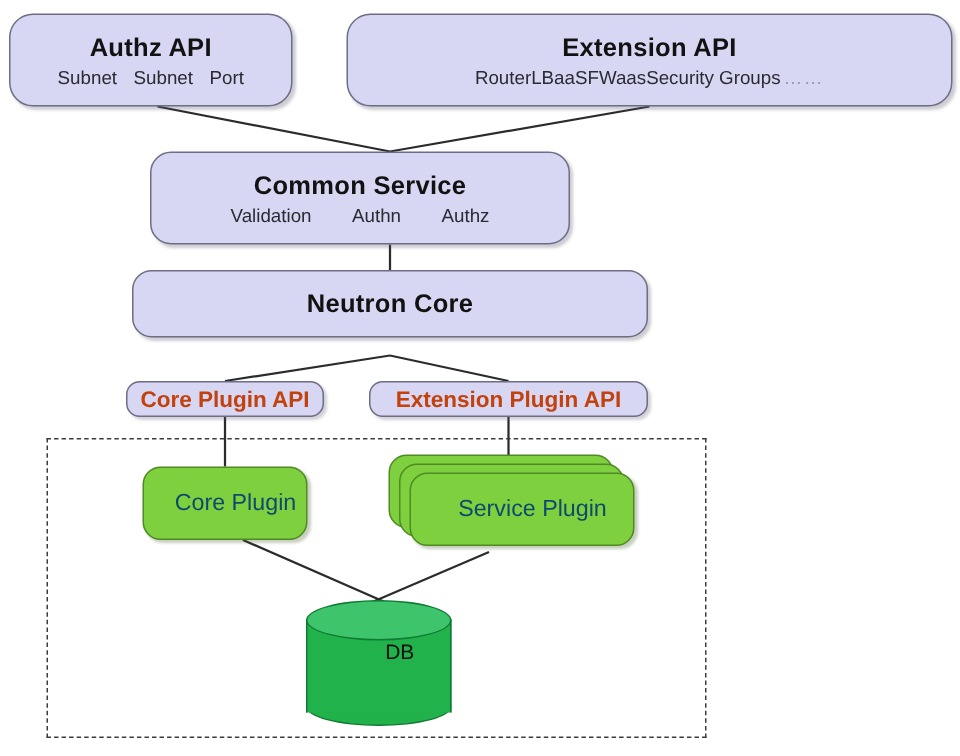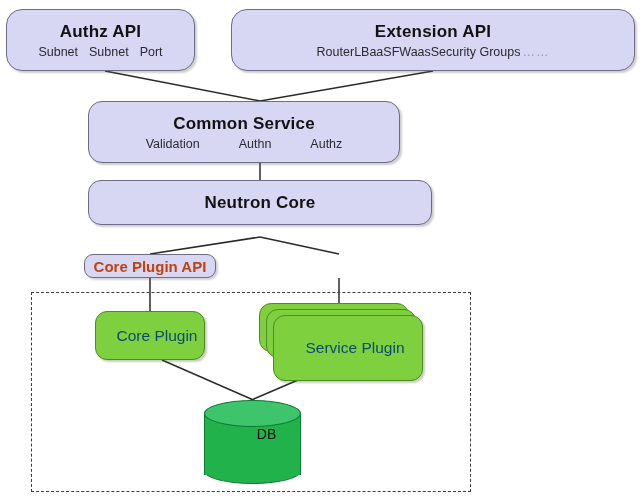--- a/index.html
+++ b/index.html
@@ -51,23 +51,23 @@
 
   #core-api        { left: 6px;   top: 9px;   width: 189px; height: 62px; border-radius: 16px; }
   #core-api .title { font-size: 17px; margin-bottom: 3px; }
   #core-api .subrow{ font-size: 12.5px; gap: 11px; }
 
   #ext-api         { left: 231px; top: 9px;   width: 404px; height: 62px; border-radius: 16px; }
   #ext-api .title  { font-size: 17px; margin-bottom: 3px; }
   #ext-api .subrow { font-size: 12.5px; }
   #ext-api .dots   { color: #9a9aa8; letter-spacing: 1px; margin-left: 2px; }
 
-  #common-service        { left: 88px; top: 101px; width: 312px; height: 62px; border-radius: 14px; }
+  #common-service        { left: 100px; top: 101px; width: 280px; height: 62px; border-radius: 14px; }
   #common-service .title { font-size: 17px; margin-bottom: 3px; }
-  #common-service .subrow{ font-size: 12.5px; gap: 39px; }
+  #common-service .subrow{ font-size: 12.5px; gap: 27px; }
 
   #neutron-core        { left: 88px; top: 180px; width: 344px; height: 45px; border-radius: 13px; }
   #neutron-core .title { font-size: 17px; }
 
   .papi {
     position: absolute;
     background: #d7d6f3;
     border: 1.4px solid #6d6d86;
     border-radius: 9px;
     box-sizing: border-box;
@@ -112,21 +112,21 @@
   #core-plugin { left: 95px; top: 311px; width: 110px; height: 49px; }
 
   #service-plugin-stack {
     position: absolute;
     left: 259px; top: 303px;
     width: 164px; height: 65px;
   }
   #service-plugin-stack .gbox { box-shadow: none; }
   .stack-l3 { left: 0px;  top: 0px;  width: 150px; height: 49px; }
   .stack-l2 { left: 7px;  top: 6px;  width: 150px; height: 49px; }
-  .stack-l1 { left: 14px; top: 12px; width: 150px; height: 66px;
+  .stack-l1 { left: 14px; top: 12px; width: 150px; height: 49px;
               box-shadow: 2px 2px 2px rgba(70,95,45,0.30) !important; }
 
   
   #db-cylinder {
     position: absolute;
     left: 204px; top: 400px;
     width: 97px; height: 84px;
   }
   #db-body {
     position: absolute;
@@ -223,20 +223,21 @@
       <span>Authn</span>
       <span>Authz</span>
     </div>
   </div>
 
   <div id="neutron-core" class="pbox">
     <div class="title">Neutron Core</div>
   </div>
 
   <div id="core-plugin-api" class="papi">Core Plugin API</div>
+  <div id="ext-plugin-api" class="papi">Extension Plugin API</div>
 
   <div id="dashed-region"></div>
 
   <div id="core-plugin" class="gbox">Core Plugin</div>
 
   <div id="service-plugin-stack">
     <div class="gbox stack-l3"></div>
     <div class="gbox stack-l2"></div>
     <div class="gbox stack-l1">Service Plugin</div>
   </div>

